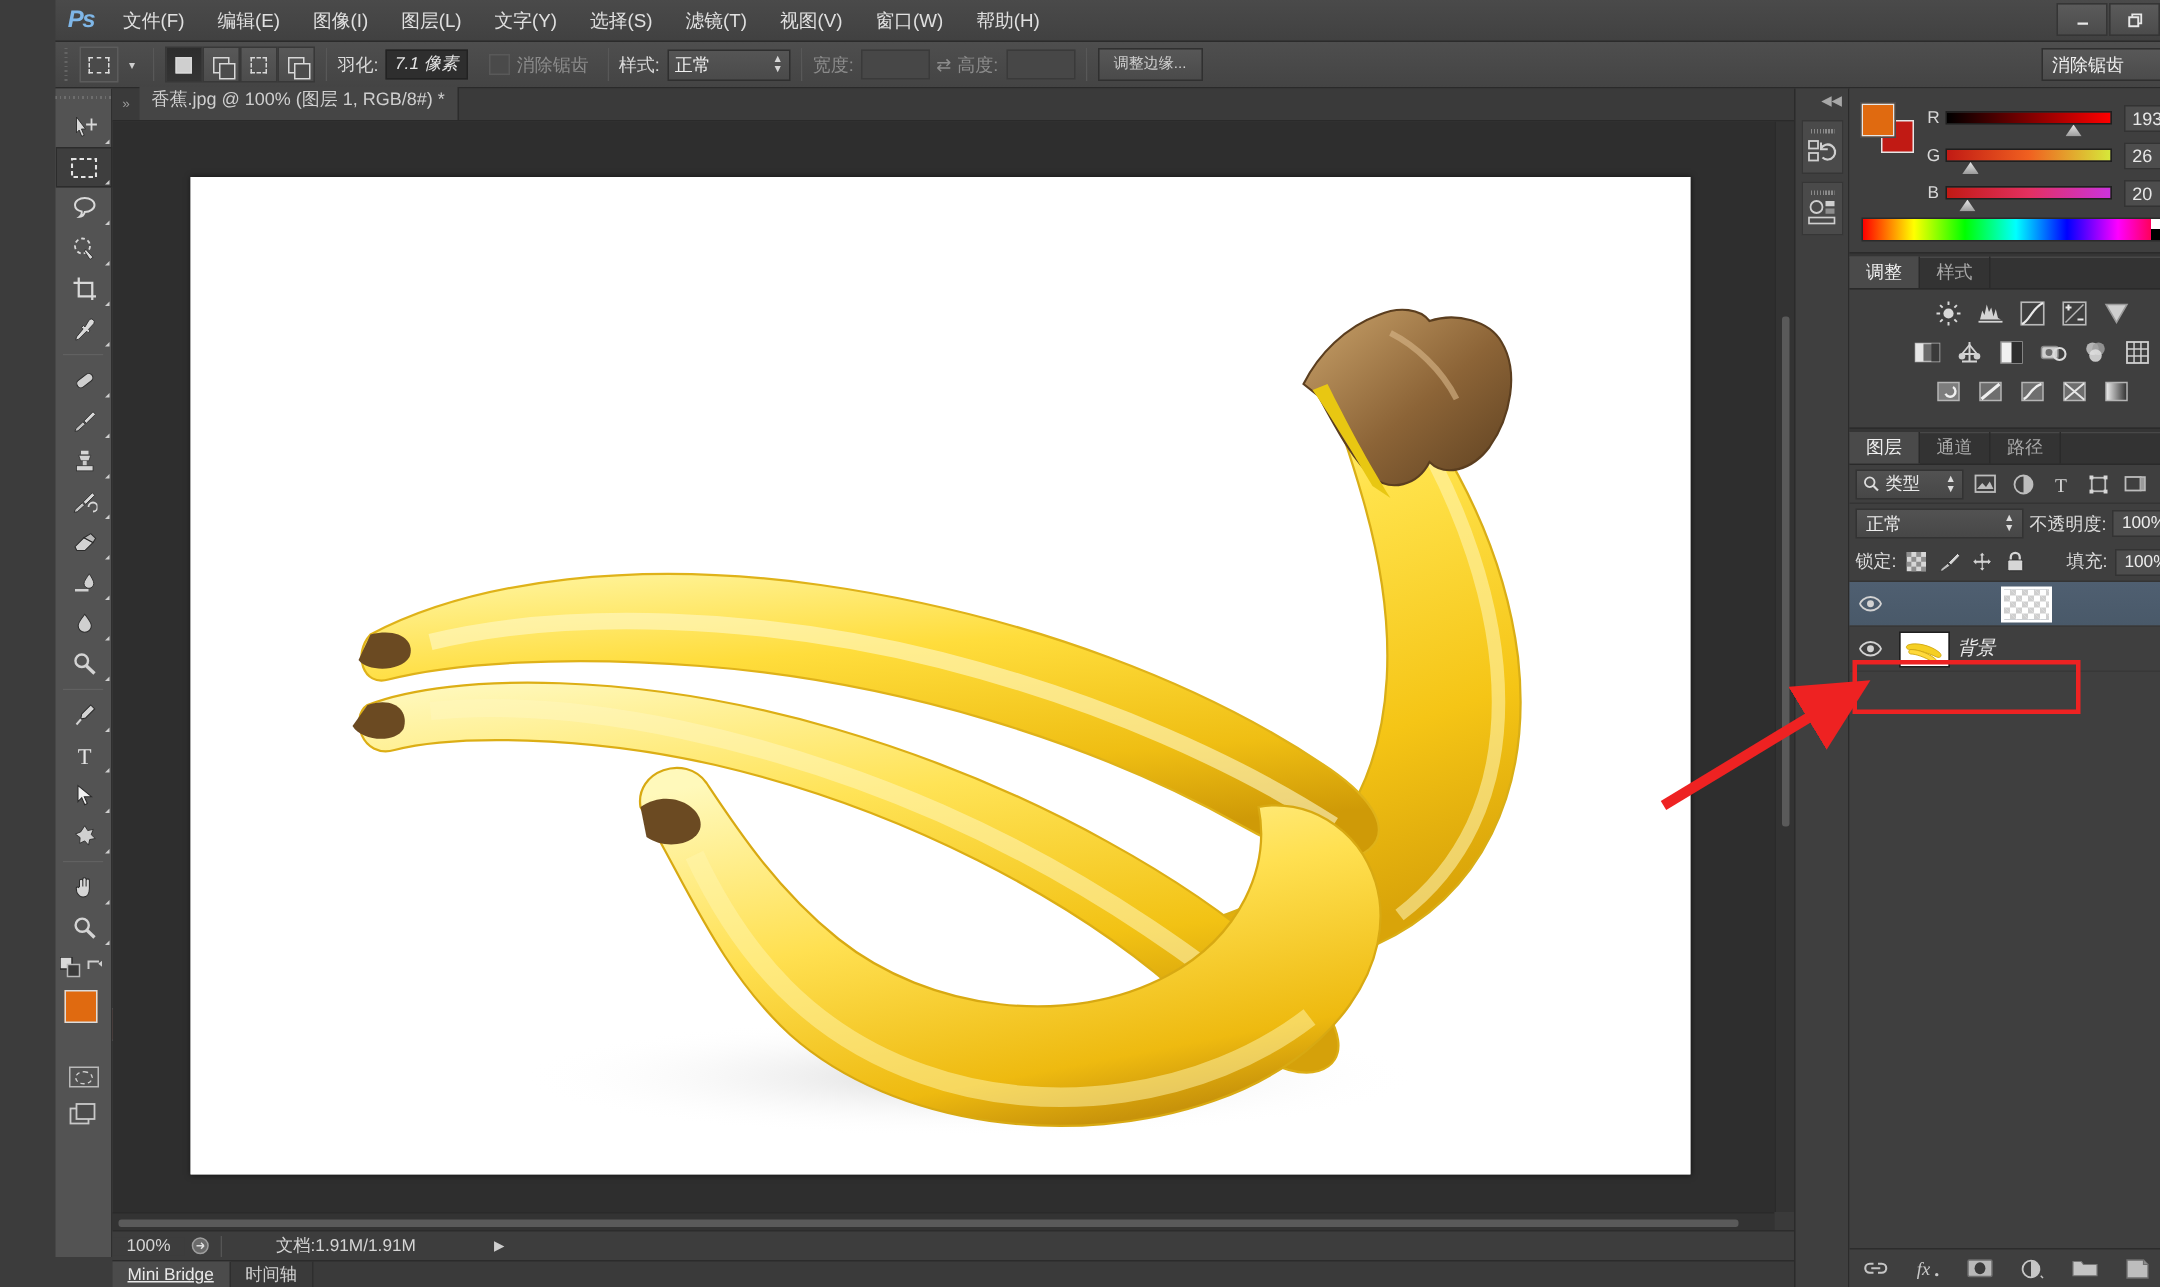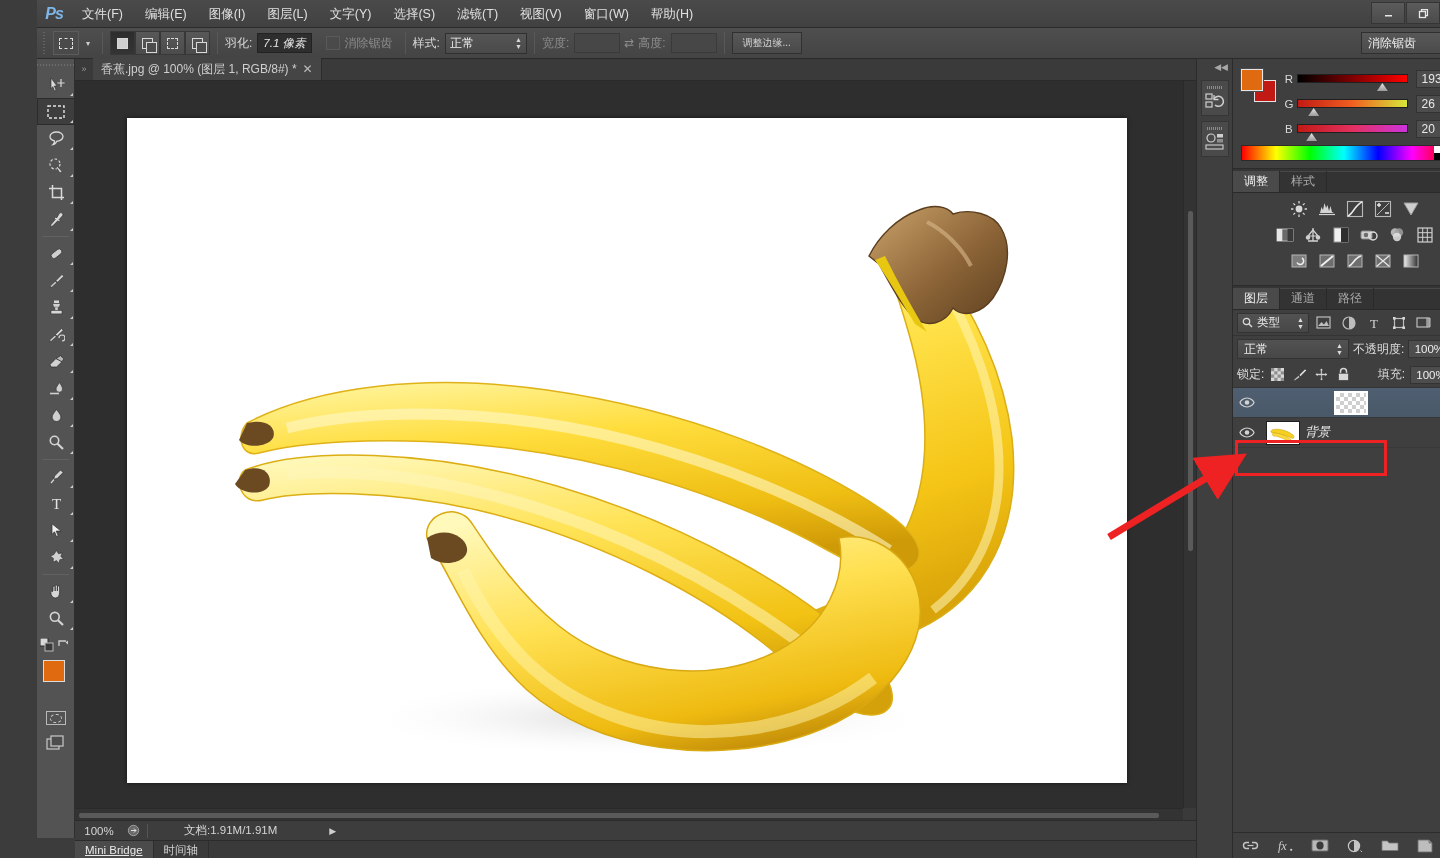--- a/index.html
+++ b/index.html
@@ -126,21 +126,21 @@
   
   .tabbar {
     position:absolute; left:38px; top:59px; width:1121px; height:22px;
     background:#3a3a3a; border-bottom:1px solid #2a2a2a;
     display:flex; align-items:flex-end;
   }
   .tabbar-grip{width:18px;height:22px;display:flex;align-items:center;justify-content:center;color:#9a9a9a;font-size:9px;}
   .doc-tab {
     height:22px; background:#454545; border-right:1px solid #2c2c2c;
     display:flex;align-items:center;padding:0 8px;gap:6px;
-    font-size:12px;color:#cfcfcf;
+    font-size:12px;color:#cfcfcf;flex-direction:column;
   }
   .tab-close { font-size:12px;color:#bdbdbd;line-height:1; }
 
   
   .canvas-area {
     position:absolute; left:38px; top:81px; width:1121px; height:739px;
     background:#2e2e2e; overflow:hidden;
   }
   .artboard {
     position:absolute; left:52px; top:37px; width:1000px; height:665px;

